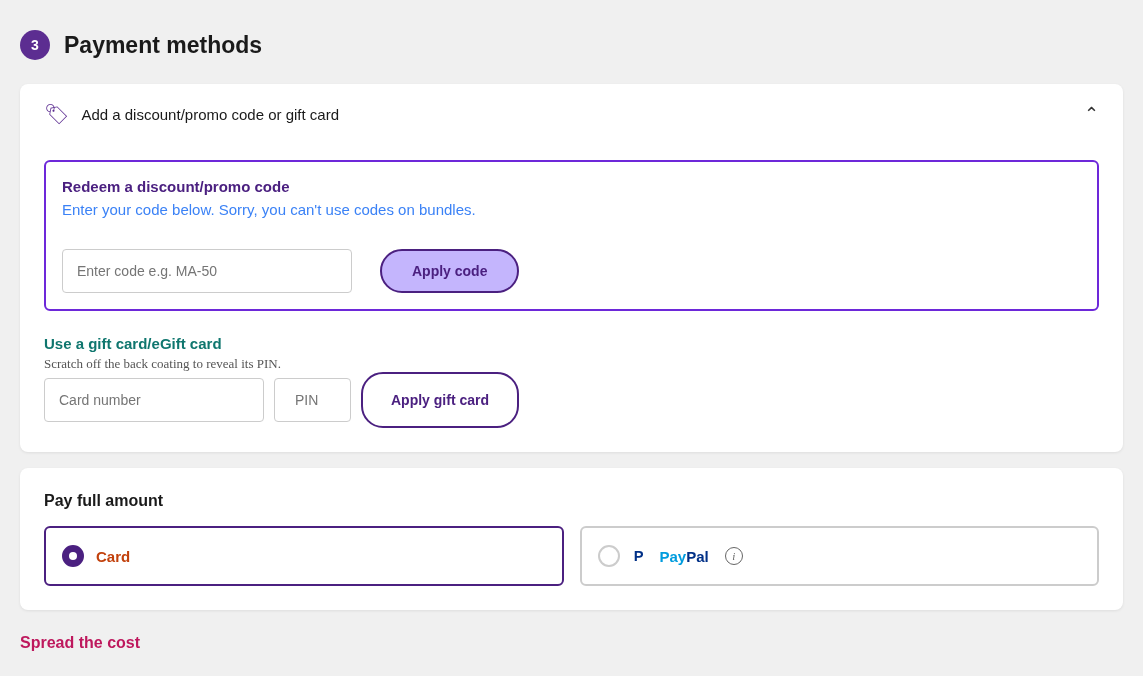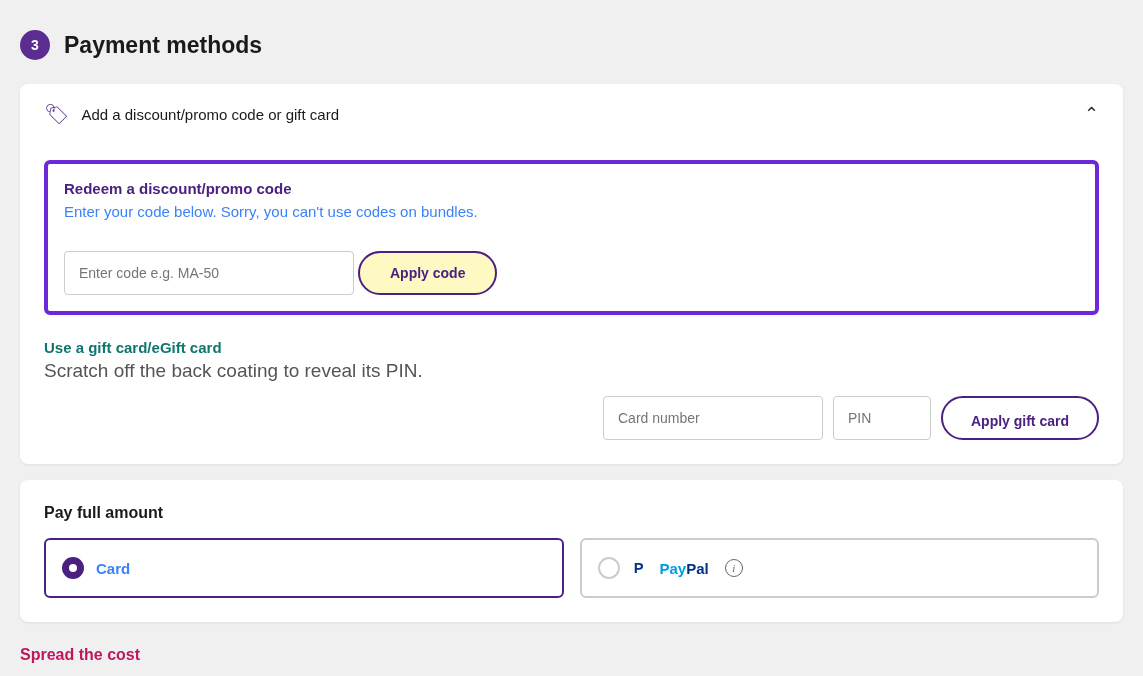--- a/index.html
+++ b/index.html
@@ -64,105 +64,105 @@
       color: #1a1a1a;
     }
     .chevron-icon {
       font-size: 18px;
       color: #333;
     }
     .panel-body {
       padding: 16px 24px 24px 24px;
     }
     .promo-section {
-      border: 4px solid #6d28d9;
+      border: 2px solid #6d28d9;
       border-radius: 6px;
       padding: 16px;
       margin-bottom: 24px;
     }
     .promo-title {
       font-size: 15px;
       font-weight: bold;
       color: #4b2080;
       margin-bottom: 6px;
     }
     .promo-subtitle {
       font-size: 15px;
       color: #3b82f6;
       margin-bottom: 31px;
     }
     .promo-input-row {
       display: flex;
-      gap: 4px;
+      gap: 28px;
       align-items: flex-start;
     }
     .promo-input {
       flex: 1;
       max-width: 290px;
       height: 44px;
       border: 1px solid #ccc;
       border-radius: 4px;
       padding: 0 14px;
       font-size: 14px;
       color: #999;
       outline: none;
     }
     .apply-btn {
       height: 44px;
       padding: 0 30px;
       border: 2px solid #4b2080;
-      background: #fef9c3;
+      background: #c4b5fd;
       border-radius: 22px;
       font-size: 14px;
       font-weight: 600;
       color: #4b2080;
       cursor: pointer;
     }
     .gift-section {
       margin-top: 4px;
     }
     .gift-title {
       font-size: 15px;
       font-weight: bold;
       color: #0f766e;
       margin-bottom: 4px;
     }
     .gift-subtitle {
-      font-size: 19px;
+      font-size: 13px;
       color: #555;
-      margin-bottom: 14px;
+      margin-bottom: 0;
+      font-family: Liberation Serif, serif;
     }
     .gift-input-row {
       display: flex;
       gap: 10px;
       align-items: center;
-      justify-content: flex-end;
     }
     .card-number-input {
       width: 220px;
       height: 44px;
       border: 1px solid #ccc;
       border-radius: 4px;
       padding: 0 14px;
       font-size: 14px;
       color: #999;
       outline: none;
     }
     .pin-input {
-      width: 98px;
+      width: 77px;
       height: 44px;
       border: 1px solid #ccc;
       border-radius: 4px;
-      padding: 0 14px;
+      padding: 0 20px;
       font-size: 14px;
       color: #999;
       outline: none;
     }
     .apply-gift-btn {
-      height: 44px;
+      height: 56px;
       padding: 15px 28px;
       border: 2px solid #4b2080;
       background: white;
       border-radius: 22px;
       font-size: 14px;
       font-weight: 600;
       color: #4b2080;
       cursor: pointer;
     }
 
@@ -216,21 +216,21 @@
     .radio-circle.selected::after {
       content: '';
       width: 8px;
       height: 8px;
       border-radius: 50%;
       background: white;
     }
     .payment-label {
       font-size: 15px;
       font-weight: 600;
-      color: #3b82f6;
+      color: #c2410c;
     }
     .paypal-logo {
       display: flex;
       align-items: center;
       gap: 6px;
     }
     .info-icon {
       width: 18px;
       height: 18px;
       border-radius: 50%;

